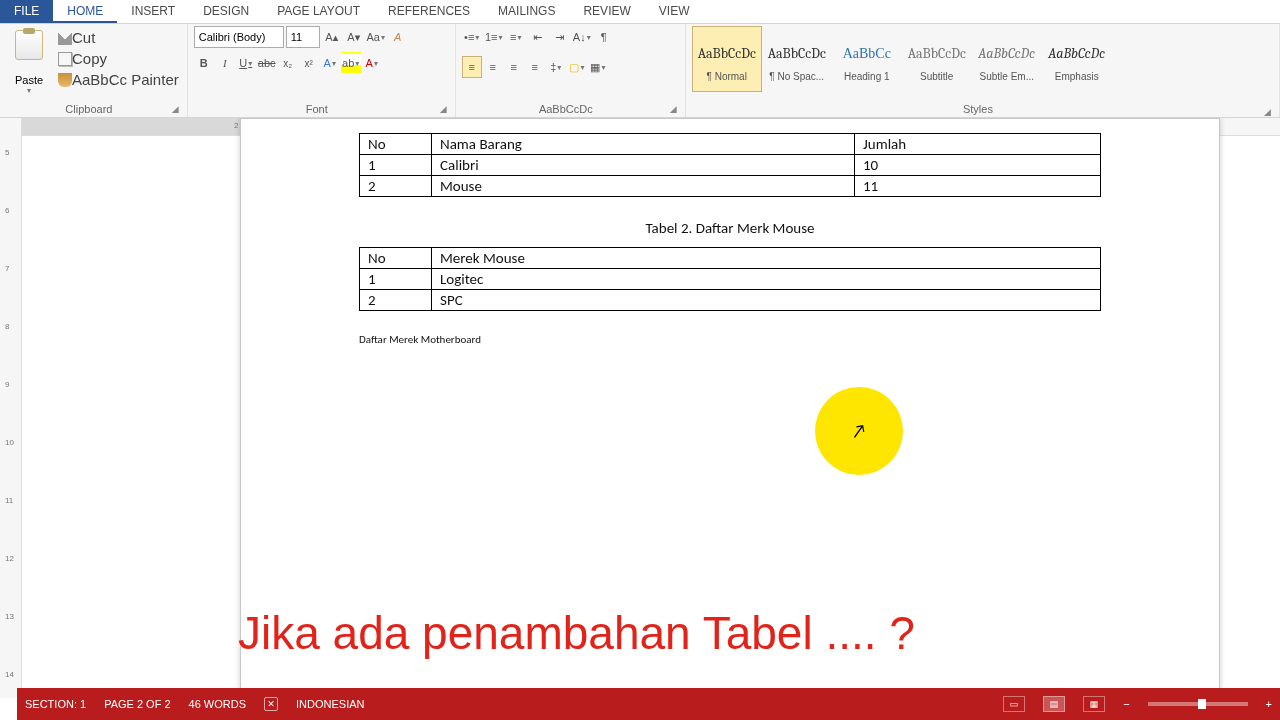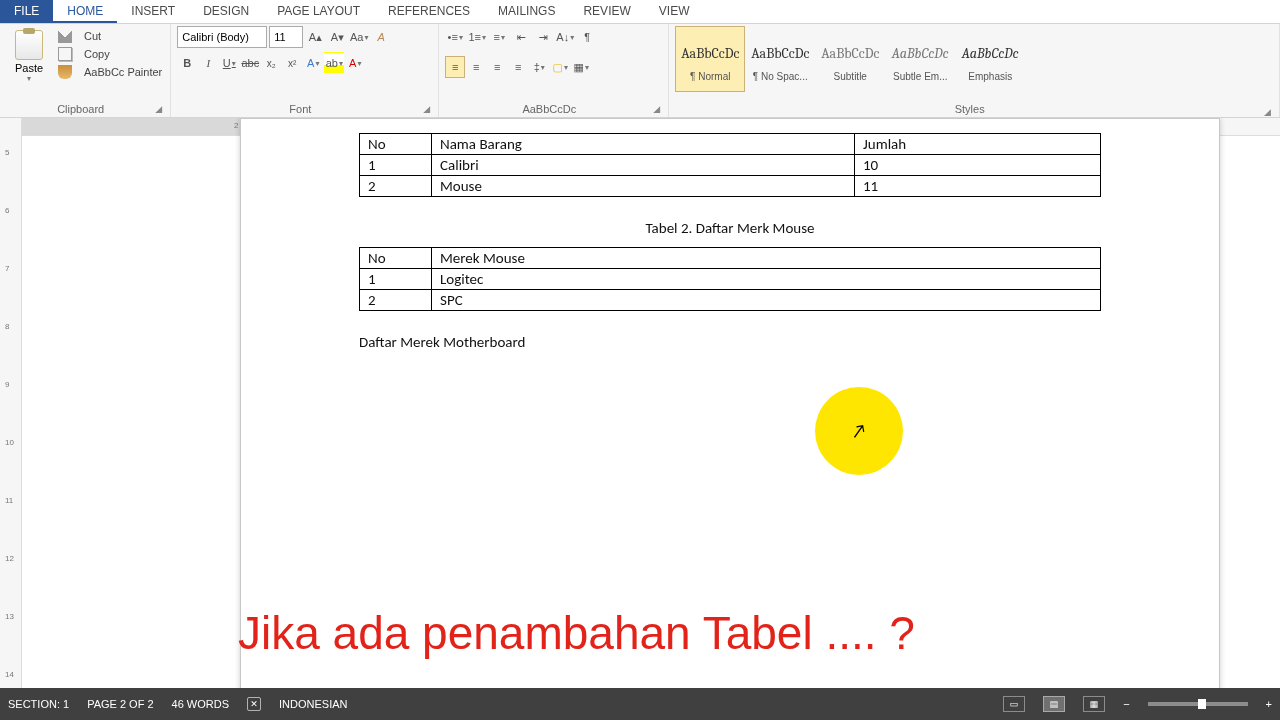--- a/index.html
+++ b/index.html
@@ -15,23 +15,23 @@
   .ribbon{display:flex;height:94px;background:#f6f6f6;border-bottom:1px solid #d4d4d4}
   .group{display:flex;flex-direction:column;justify-content:space-between;border-right:1px solid #e1e1e1;padding:2px 6px 0 6px}
   .group-label{font-size:11px;color:#666;text-align:center;padding:2px 0}
   .group-top{display:flex;flex:1;align-items:flex-start;gap:4px}
   .dialog-launch{font-size:9px;color:#888;text-align:right;padding-right:2px}
 
   
   .paste{display:flex;flex-direction:column;align-items:center;width:46px;padding-top:4px}
   .paste .ico{width:28px;height:30px;background:linear-gradient(#fff,#e8e8e8);border:1px solid #c9b87a;border-radius:3px;position:relative}
   .paste .ico:before{content:"";position:absolute;top:-3px;left:7px;width:12px;height:6px;background:#b8a76a;border-radius:2px}
-  .paste-lbl{font-size:11px;margin-top:2px}
+  .paste-lbl{font-size:11px;margin-top:14px}
   .clip-side{display:flex;flex-direction:column;gap:2px;padding-top:2px}
-  .mini{display:flex;align-items:center;gap:12px;font-size:11px;color:#444;padding:1px 2px}
+  .mini{display:flex;align-items:center;gap:0;font-size:15px;color:#444;padding:1px 2px}
   .mini .ic{width:14px;height:14px;display:inline-block}
   .ic-cut{background:linear-gradient(45deg,#999 45%,transparent 45%),linear-gradient(-45deg,#999 45%,transparent 45%)}
   .ic-copy{border:1px solid #999;box-shadow:1px 1px 0 #bbb}
   .ic-brush{background:linear-gradient(#c98f3d,#e8b968);border-radius:0 0 6px 6px}
 
   
   .font-row{display:flex;gap:2px;align-items:center}
   .font-name{width:90px;height:22px;border:1px solid #ababab;background:#fff;font-size:11px;padding:2px 4px}
   .font-size{width:34px;height:22px;border:1px solid #ababab;background:#fff;font-size:11px;padding:2px 4px}
   .sbtn{width:20px;height:22px;border:1px solid transparent;display:flex;align-items:center;justify-content:center;font-size:11px;color:#555;background:transparent}
@@ -71,29 +71,29 @@
   .docwrap{flex:1;overflow:hidden;position:relative}
   .page{position:absolute;left:218px;top:0;width:980px;min-height:900px;background:#fff;box-shadow:0 0 6px rgba(0,0,0,.2);border:1px solid #c8c8c8}
   .content{padding:14px 118px 0 118px;font-family:Calibri,sans-serif;color:#111}
 
   table.doct{border-collapse:collapse;width:100%;margin-bottom:22px;font-size:15px}
   table.doct td{border:1px solid #000;padding:1px 8px;vertical-align:top}
   .col-no{width:72px}
   .col-j{width:246px}
 
   .caption{text-align:center;font-size:15px;margin:16px 0 10px}
-  .plain{font-size:15px;margin-top:2px}
+  .plain{font-size:11px;margin-top:2px}
 
   .highlight-cursor{position:absolute;width:88px;height:88px;border-radius:50%;background:#ffe600;left:574px;top:268px;display:flex;align-items:center;justify-content:center;font-size:16px}
   .highlight-cursor:after{content:"↖";color:#000;transform:scaleX(-1) rotate(10deg);font-size:18px}
 
   .overlay-text{position:absolute;left:238px;top:606px;font-family:Arial,sans-serif;font-size:46px;color:#e2231a}
 
   
-  .status{position:absolute;left:0;right:0;bottom:0;height:22px;background:#404040;color:#fff;display:flex;align-items:center;font-size:11px;padding:16px 8px;gap:18px}
+  .status{position:absolute;left:17px;right:0;bottom:0;height:22px;background:#b91c1c;color:#fff;display:flex;align-items:center;font-size:11px;padding:16px 8px;gap:18px}
   .status .spacer{flex:1}
   .status .vbtn{width:22px;height:16px;border:1px solid rgba(255,255,255,.4);display:inline-flex;align-items:center;justify-content:center;font-size:9px}
   .status .zoom-track{width:100px;height:4px;background:rgba(255,255,255,.4);position:relative}
   .status .zoom-track:before{content:"";position:absolute;left:50%;top:-3px;width:8px;height:10px;background:#fff}
   .proof{width:14px;height:14px;border:1px solid rgba(255,255,255,.6);border-radius:2px;display:inline-flex;align-items:center;justify-content:center;font-size:9px}
 
   .indent-marker{position:absolute;width:0;height:0;border-left:5px solid transparent;border-right:5px solid transparent}
   .indent-marker.down{border-top:6px solid #a7a7a7;top:0}
   .indent-marker.up{border-bottom:6px solid #a7a7a7;bottom:0}
   .indent-marker.sq{width:9px;height:5px;background:#a7a7a7;border:none;bottom:-5px}
@@ -200,20 +200,24 @@
 
   <div class="group styles">
     <div class="gallery" id="gallery">
         <div class="swatch sel">
           <div class="prev ">AaBbCcDc</div>
           <div>¶ Normal</div>
         </div>
         <div class="swatch">
           <div class="prev ">AaBbCcDc</div>
           <div>¶ No Spac...</div>
+        </div>
+        <div class="swatch">
+          <div class="prev h">AaBbCc</div>
+          <div>Heading 1</div>
         </div>
         <div class="swatch">
           <div class="prev sub">AaBbCcDc</div>
           <div>Subtitle</div>
         </div>
         <div class="swatch">
           <div class="prev se">AaBbCcDc</div>
           <div>Subtle Em...</div>
         </div>
         <div class="swatch">

